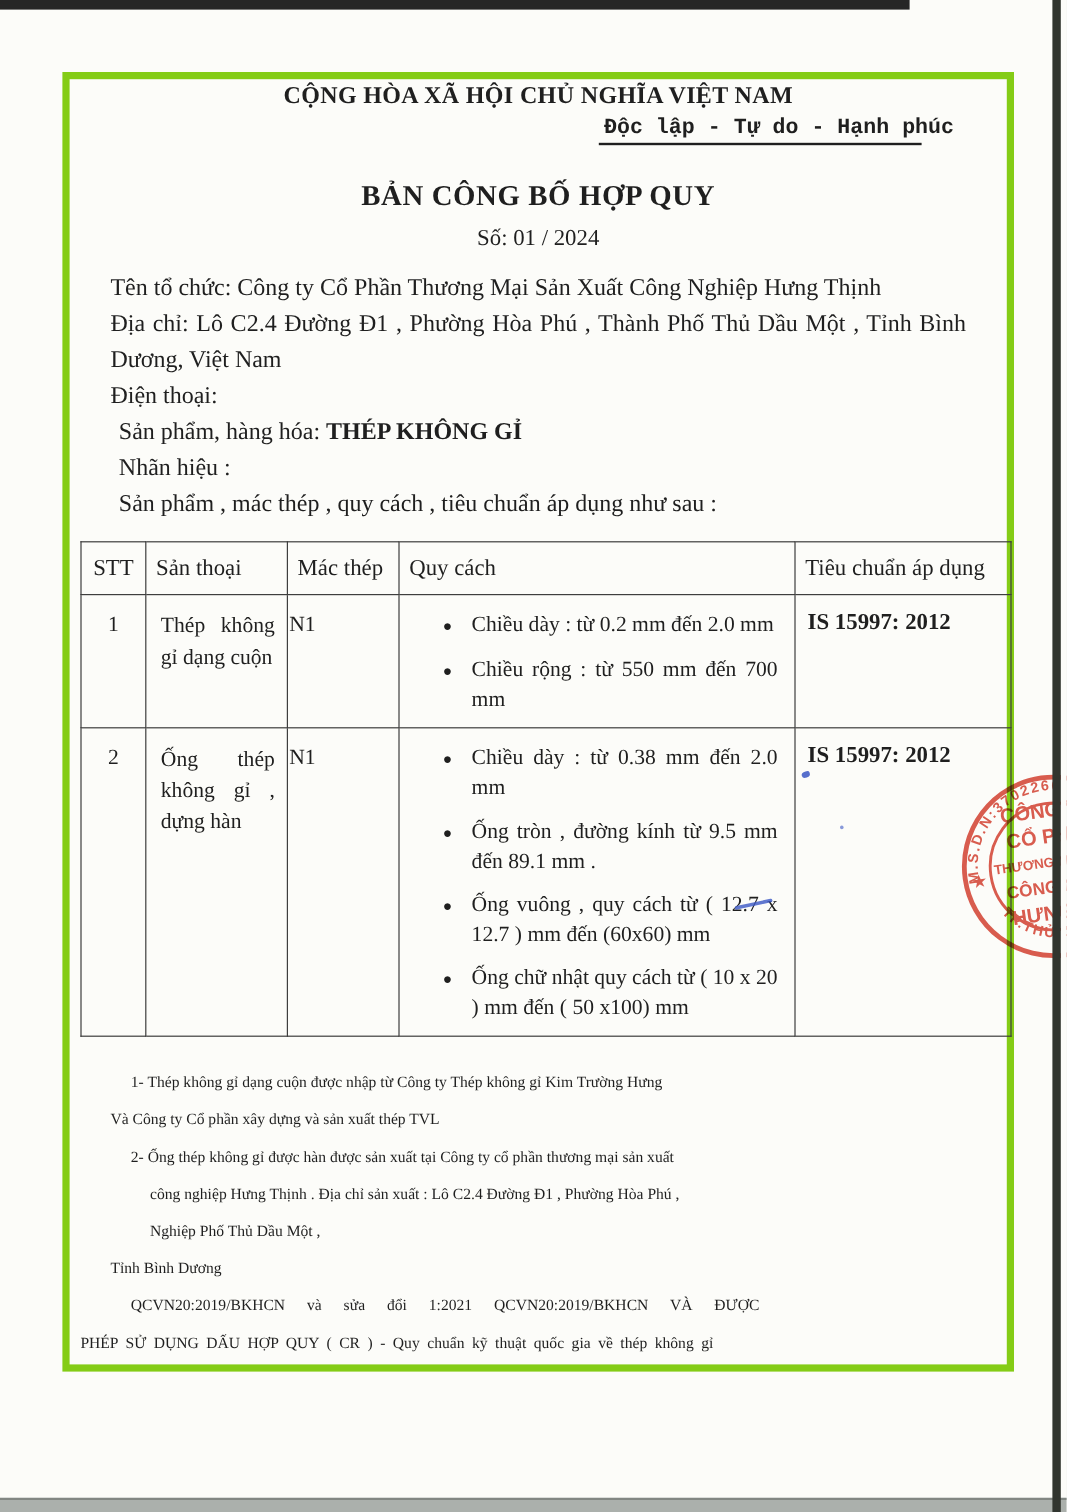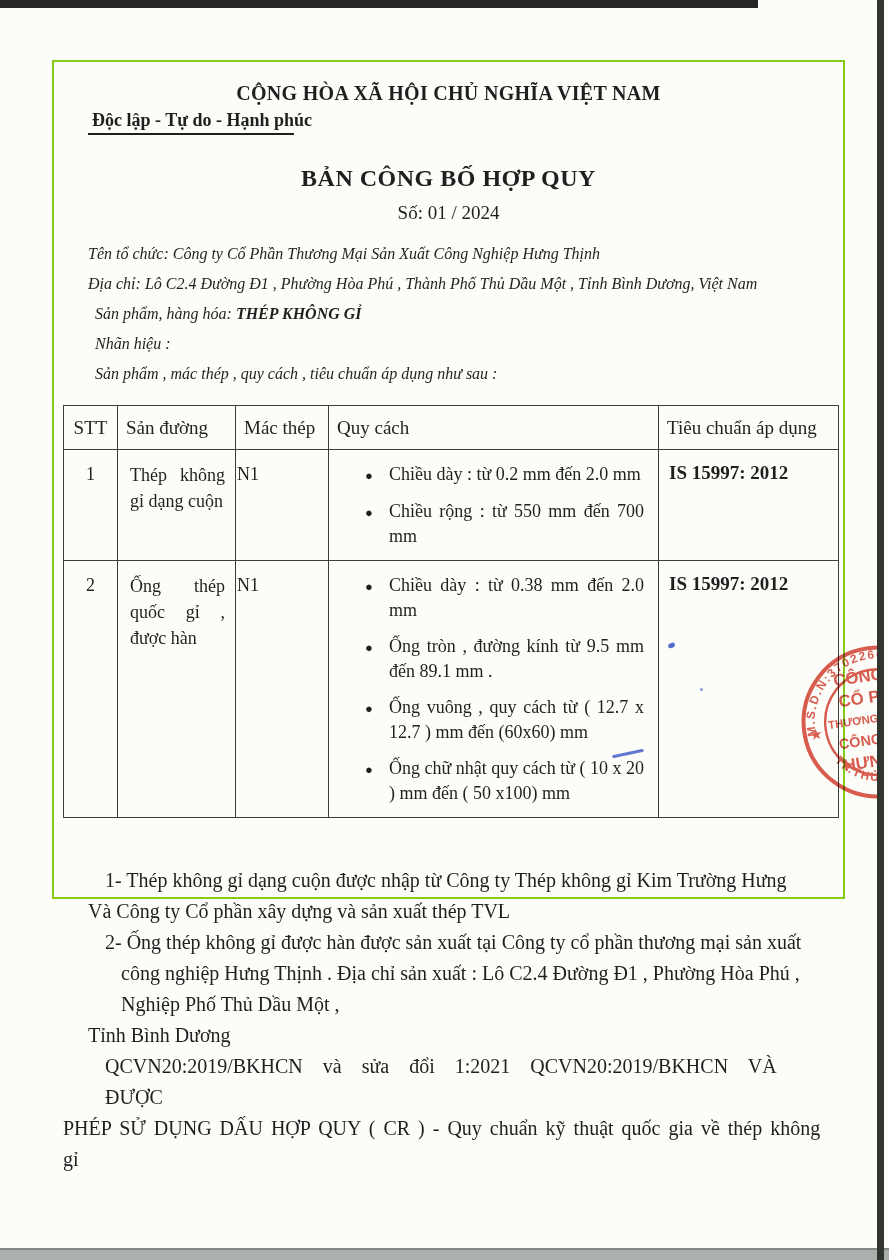--- a/index.html
+++ b/index.html
@@ -9,34 +9,34 @@
     margin:0 auto;
   }
   
   .scan-top-bar{position:absolute;left:0;top:0;width:758px;height:8px;background:#262626;z-index:6;}
   .scan-right-bar{position:absolute;left:877px;top:0;width:7px;height:1260px;background:#31352f;z-index:7;}
   .scan-right-white{position:absolute;left:884px;top:0;width:5px;height:1260px;background:#fcfcf9;z-index:6;}
   .scan-bottom-bar{position:absolute;left:0;top:1248px;width:889px;height:12px;background:#abb0ac;box-shadow:inset 0 2px 0 #828783;z-index:6;}
 
   
   .doc-border{
-    position:absolute;left:52px;top:60px;width:793px;height:839px;
-    border:2px solid #84cc16;box-sizing:border-box;
-    padding:17px 34px 0 34px;z-index:1;
+    position:absolute;left:52px;top:60px;width:793px;height:1083px;
+    border:6px solid #84cc16;box-sizing:border-box;
+    padding:0 34px 0 34px;z-index:1;
   }
   .nat-title{text-align:center;font-weight:bold;font-size:20px;line-height:24px;margin-top:2px;letter-spacing:.3px;}
-  .motto{text-align:left;margin-top:5px;}
+  .motto{text-align:right;margin-top:5px;font-family:Liberation Mono, monospace;}
   .motto-text{
     display:inline-block;font-weight:bold;font-size:18px;padding:0 10px 4px 4px;
     background:linear-gradient(#1f1f1f,#1f1f1f) no-repeat 0 100%/88% 2px;
   }
   .doc-title{text-align:center;font-weight:bold;font-size:24px;line-height:30px;margin-top:28px;letter-spacing:.5px;}
   .doc-number{text-align:center;font-size:19px;margin-top:8px;line-height:24px;}
 
-  .info{font-size:16px;line-height:30px;margin:0;font-style:italic;}
+  .info{font-size:20px;line-height:30px;margin:0;}
   .info.org{margin-top:14px;}
   .info.addr{text-align:justify;}
   .info.shift{padding-left:7px;}
   .bold{font-weight:bold;}
 
   
   table.spec-table{
     border-collapse:collapse;margin-left:-25px;margin-top:16px;
     width:775px;table-layout:fixed;font-size:18px;
   }
@@ -48,21 +48,21 @@
   .c-mt{text-align:left;padding-top:14px;}
   .c-qc{padding:12px 14px 0 36px;}
   .c-tc{padding:12px 8px 0 10px;font-size:19px;font-weight:bold;}
   .row-1 td{height:97px;}
   .row-2 td{height:240px;}
   .spec-item{display:flex;margin-bottom:11px;line-height:25px;}
   .spec-bullet{flex:0 0 24px;font-size:13px;line-height:25px;padding-top:1px;}
   .spec-text{flex:1;text-align:justify;}
 
   
-  .notes{margin-top:47px;margin-left:-25px;width:775px;font-size:20px;}
+  .notes{margin-top:22px;margin-left:-25px;width:775px;font-size:13px;}
   .note-line{line-height:31px;margin:0;}
   .ind0{padding-left:25px;}
   .ind1{padding-left:42px;}
   .ind2{padding-left:58px;}
   .wide{word-spacing:15px;}
   .wide2{word-spacing:3px;}
 
   
   .stamp{position:absolute;left:798px;top:642px;width:160px;height:160px;z-index:3;mix-blend-mode:multiply;opacity:.92;}
   .stamp svg{transform:rotate(-8deg);}
@@ -85,36 +85,37 @@
     <div class="nat-title">CỘNG HÒA XÃ HỘI CHỦ NGHĨA VIỆT NAM</div>
     <div class="motto">
       <span class="motto-text">Độc lập - Tự do - Hạnh phúc</span>
     </div>
 
     <div class="doc-title">BẢN CÔNG BỐ HỢP QUY</div>
     <div class="doc-number">Số: 01 / 2024</div>
 
     <p class="info org">Tên tổ chức: Công ty Cổ Phần Thương Mại Sản Xuất Công Nghiệp Hưng Thịnh</p>
     <p class="info addr">Địa chỉ: Lô C2.4 Đường Đ1 , Phường Hòa Phú , Thành Phố Thủ Dầu Một , Tỉnh Bình Dương, Việt Nam</p>
+    <p class="info">Điện thoại:</p>
     <p class="info shift"><span>Sản phẩm, hàng hóa: </span><span class="bold">THÉP KHÔNG GỈ</span></p>
     <p class="info shift">Nhãn hiệu :</p>
     <p class="info shift">Sản phẩm , mác thép , quy cách , tiêu chuẩn áp dụng như sau :</p>
 
     <table class="spec-table">
       <colgroup>
         <col style="width:54px">
           <col style="width:118px">
           <col style="width:93px">
           <col style="width:330px">
           <col style="width:180px">
       </colgroup>
       <thead>
         <tr>
           <th class="th-stt">STT</th>
-          <th>Sản đường</th>
+          <th>Sản thoại</th>
           <th>Mác thép</th>
           <th>Quy cách</th>
           <th>Tiêu chuẩn áp dụng</th>
         </tr>
       </thead>
       <tbody>
         <tr class="row-1">
           <td class="c-stt">1</td>
           <td class="c-sp">Thép không gỉ dạng cuộn</td>
           <td class="c-mt">N1</td>
@@ -125,21 +126,21 @@
               </div>
             <div class="spec-item">
                 <span class="spec-bullet">●</span>
                 <span class="spec-text">Chiều rộng : từ 550 mm đến 700 mm</span>
               </div>
           </td>
           <td class="c-tc">IS 15997: 2012</td>
         </tr>
         <tr class="row-2">
           <td class="c-stt">2</td>
-          <td class="c-sp">Ống thép quốc gỉ , được hàn</td>
+          <td class="c-sp">Ống thép không gỉ , dựng hàn</td>
           <td class="c-mt">N1</td>
           <td class="c-qc">
             <div class="spec-item">
                 <span class="spec-bullet">●</span>
                 <span class="spec-text">Chiều dày : từ 0.38 mm đến 2.0 mm</span>
               </div>
             <div class="spec-item">
                 <span class="spec-bullet">●</span>
                 <span class="spec-text">Ống tròn , đường kính từ 9.5 mm đến 89.1 mm .</span>
               </div>

